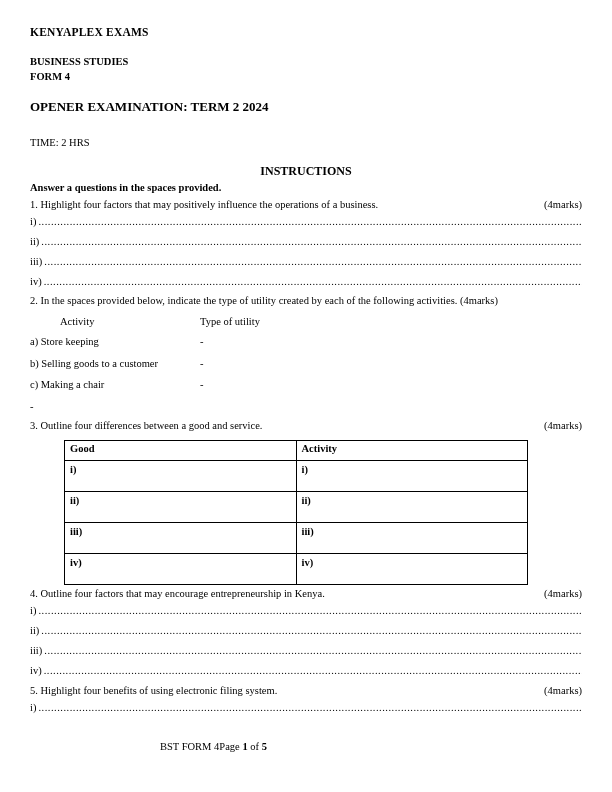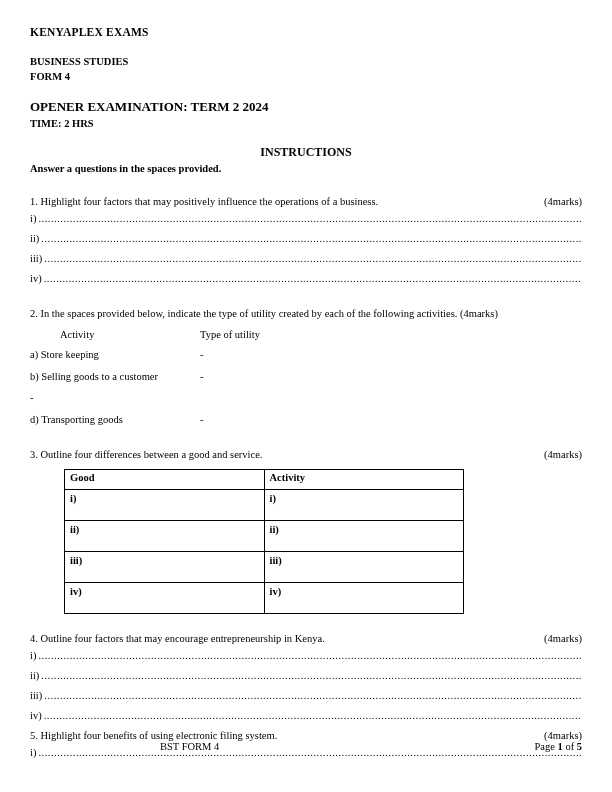--- a/index.html
+++ b/index.html
@@ -34,39 +34,40 @@
     font-size: 10.5px;
     line-height: 15px;
   }
   .exam-title {
     font-weight: bold;
     font-size: 13px;
     line-height: 18px;
     margin-top: 14px;
   }
   .time {
-    font-weight: bold;
+    font-weight: normal;
     font-size: 10.5px;
     line-height: 16px;
+    margin-top: 19px;
   }
   .instructions {
     font-weight: bold;
     font-size: 12px;
     margin-top: 12px;
     line-height: 17px;
     text-align: center;
   }
   .instr-sub {
     font-weight: bold;
     font-size: 10.5px;
     line-height: 16px;
   }
   .q {
     font-size: 10.5px;
-    margin-top: 17px;
+    margin-top: 1px;
     position: relative;
     line-height: 15px;
   }
   .q .marks {
     position: absolute;
     right: 0;
     top: 0;
     font-size: 10.5px;
   }
   .dotline {
@@ -91,43 +92,41 @@
   .act-head {
     display: flex;
     line-height: 19px;
   }
   .act-col-a { width: 170px; padding-left: 30px; box-sizing: border-box; }
   .act-col-b { width: 200px; }
   .act-row .act-col-a { padding-left: 0; }
   .tbl {
     margin-top: 7px;
     margin-left: 34px;
-    width: 400px;
+    width: 464px;
     border-collapse: collapse;
     table-layout: fixed;
   }
   .tbl td, .tbl th {
     border: 1px solid #000;
     font-size: 10.5px;
     font-weight: bold;
     text-align: left;
     padding: 3px 5px;
     vertical-align: top;
     height: 24px;
   }
   .tbl .hdrrow td { height: 15px; padding-top: 2px; padding-bottom: 2px;}
   .footer {
     position: absolute;
     left: 30px;
     right: 30px;
     bottom: 40px;
     font-size: 10.5px;
     display: flex;
-    justify-content: space-between;
-    gap: 23px;
   }
   .footer .center { margin-left: 130px; }
   .footer .right { }
 </style>
 </head>
 <body>
 
 <div class="page">
 
   <div class="hdr-title">KENYAPLEX EXAMS</div>
@@ -170,24 +169,24 @@
     </div>
     <div class="act-row">
       <div class="act-col-a">a) Store keeping</div>
       <div class="act-col-b">-</div>
     </div>
     <div class="act-row">
       <div class="act-col-a">b) Selling goods to a customer</div>
       <div class="act-col-b">-</div>
     </div>
     <div class="act-row">
-      <div class="act-col-b">-</div>
-    </div>
-    <div class="act-row">
-      <div class="act-col-a">d)  Transporting goods</div>
+      <div class="act-col-a">c) Making a chair</div>
+      <div class="act-col-b">-</div>
+    </div>
+    <div class="act-row">
       <div class="act-col-b">-</div>
     </div>
   </div>
 
   <div class="q">
     <span>3.</span>
     <span>Outline four differences between a good and service.</span>
     <span class="marks">(4marks)</span>
   </div>
   <table class="tbl">

